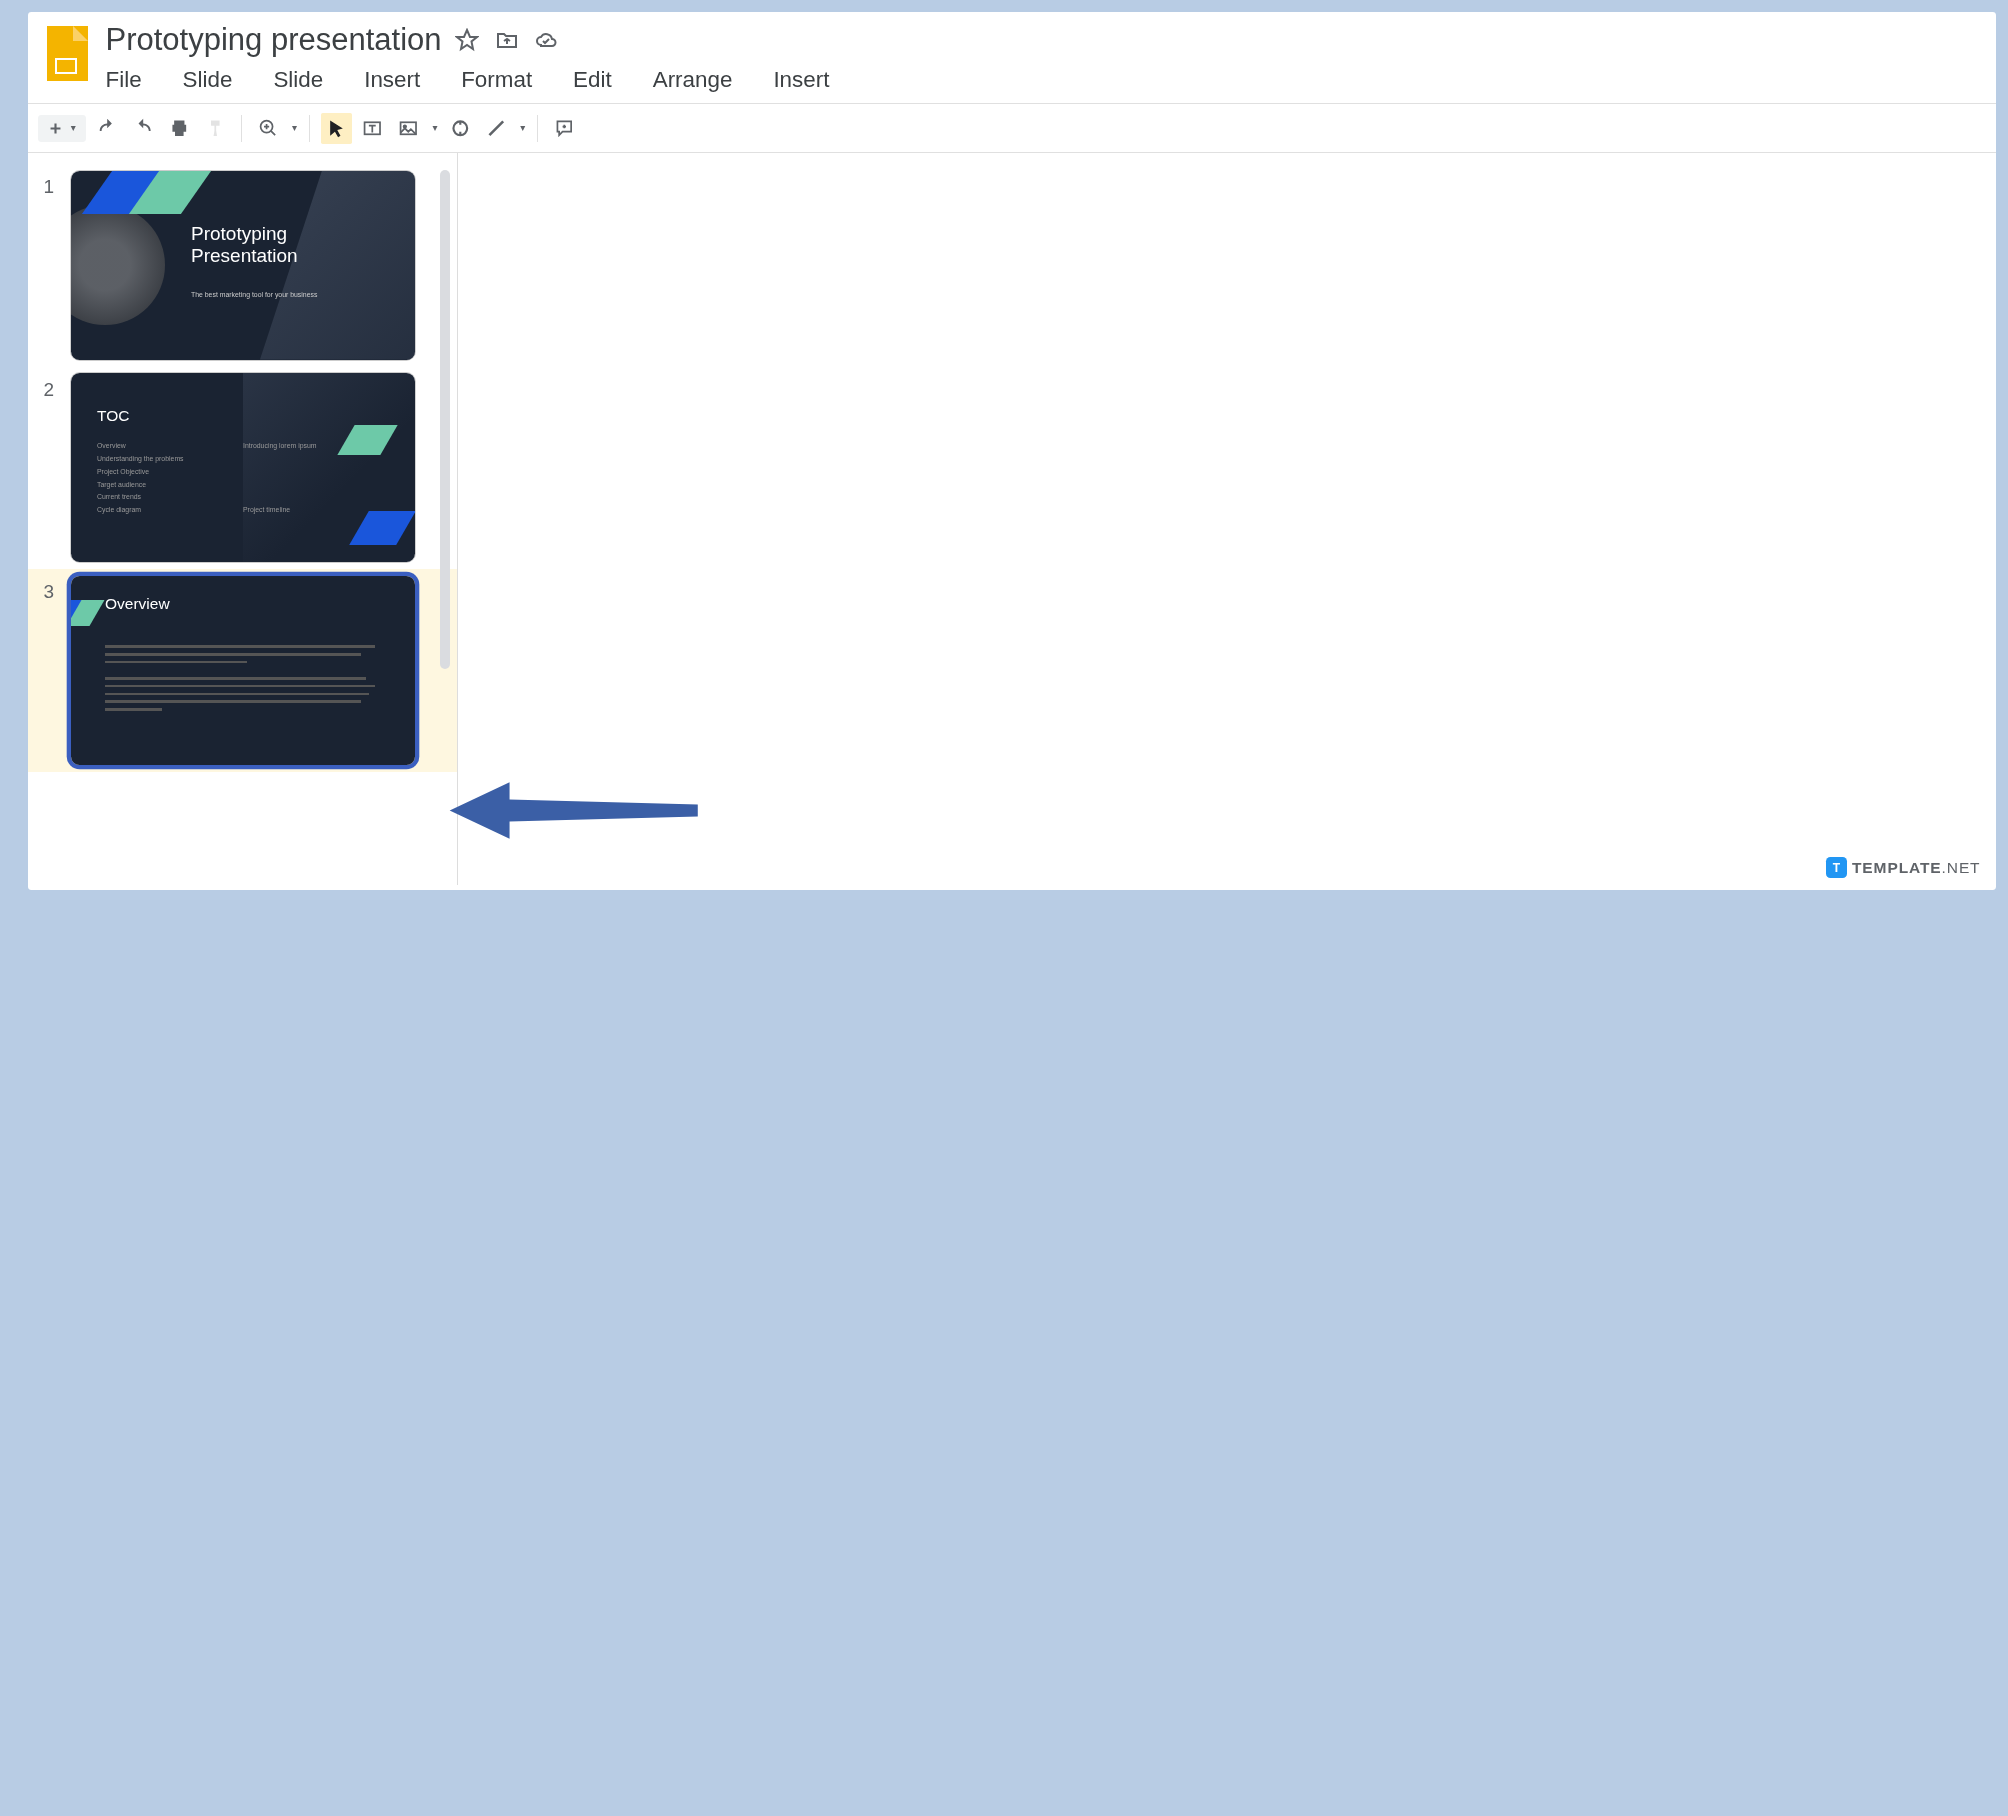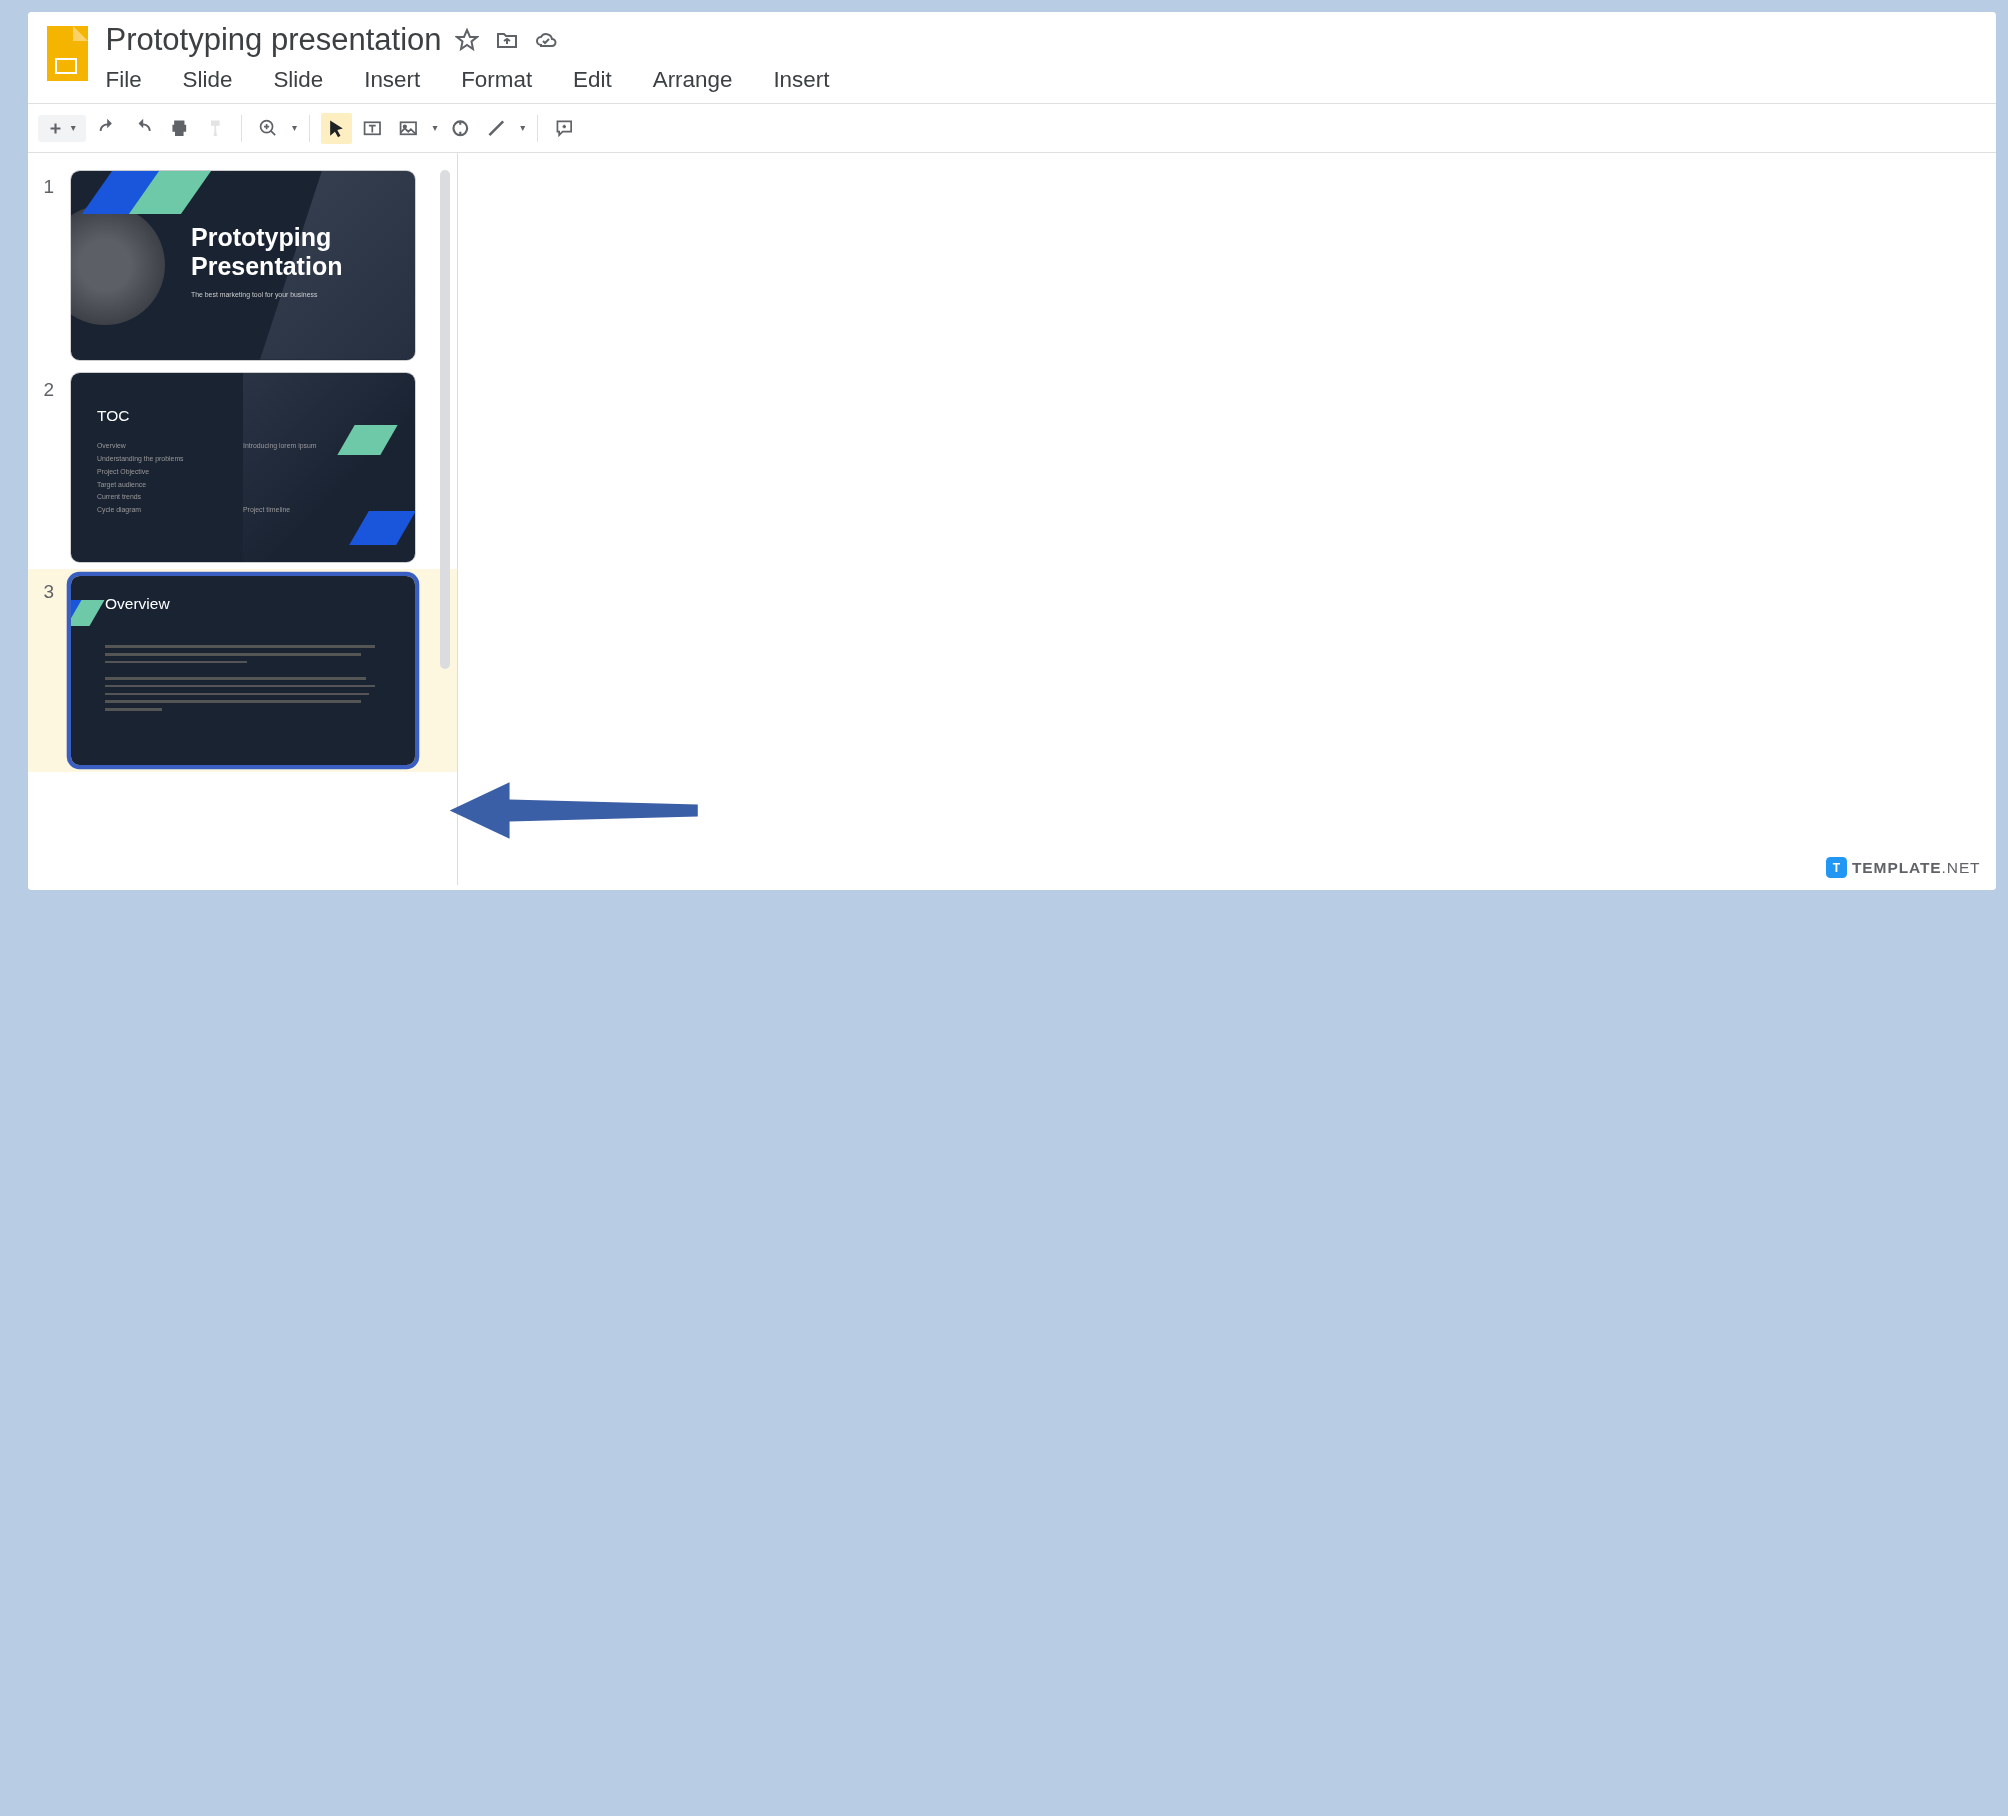--- a/index.html
+++ b/index.html
@@ -29,21 +29,21 @@
 .sidebar-scroll { position: absolute; right: 6.9px; top: 17px; width: 10.3px; height: 499px; background: #dadce0; border-radius: 5.2px; }
 .slide-row { display: flex; gap: 12px; padding: 6.9px 15.5px; }
 .slide-row.selected { background: #fef7e0; }
 .slide-num { font-size: 19px; color: #5f6368; width: 15.5px; padding-top: 5.2px; }
 .slide-thumb { width: 344px; height: 189px; border-radius: 8.6px; overflow: hidden; position: relative; box-shadow: 0 0 0 0.9px #ccc; }
 .slide-thumb.sel { box-shadow: 0 0 0 4.3px #3b5fc0; }
 .thumb-dark { width: 100%; height: 100%; background: #1a2332; position: relative; }
 .shape-blue { position: absolute; background: #1a56db; }
 .shape-teal { position: absolute; background: #6dc9a8; }
 .circle-gray { position: absolute; width: 120px; height: 120px; border-radius: 50%; background: radial-gradient(circle, #888 30%, #555 70%); top: 34px; left: -26px; opacity: 0.6; }
-.slide-title { position: absolute; color: #fff; font-size: 25px; font-weight: 700; }
+.slide-title { position: absolute; color: #fff; font-size: 19px; font-weight: 400; }
 .slide-sub { position: absolute; color: #ccc; font-size: 6.9px; }
 .toc-text { position: absolute; font-size: 6.9px; color: #999; left: 26px; }
 .toc-head { position: absolute; color: #fff; font-size: 15.5px; left: 26px; top: 34px; }
 .ov-head { position: absolute; color: #fff; font-size: 15.5px; left: 34px; top: 19px; }
 .ov-lines { position: absolute; left: 34px; top: 69px; right: 26px; }
 .ov-line { height: 2.6px; background: #555; margin-bottom: 5.2px; }
 .canvas { flex: 1; background: #fff; position: relative; }
 .arrow { position: absolute; top: 619px; left: -8.6px; }
 .watermark { position: absolute; bottom: 12px; right: 15.5px; display: flex; align-items: center; gap: 5.2px; }
 .wm-icon { width: 20.6px; height: 20.6px; background: #2196f3; border-radius: 4.3px; color: #fff; display: flex; align-items: center; justify-content: center; font-weight: bold; font-size: 12px; }

